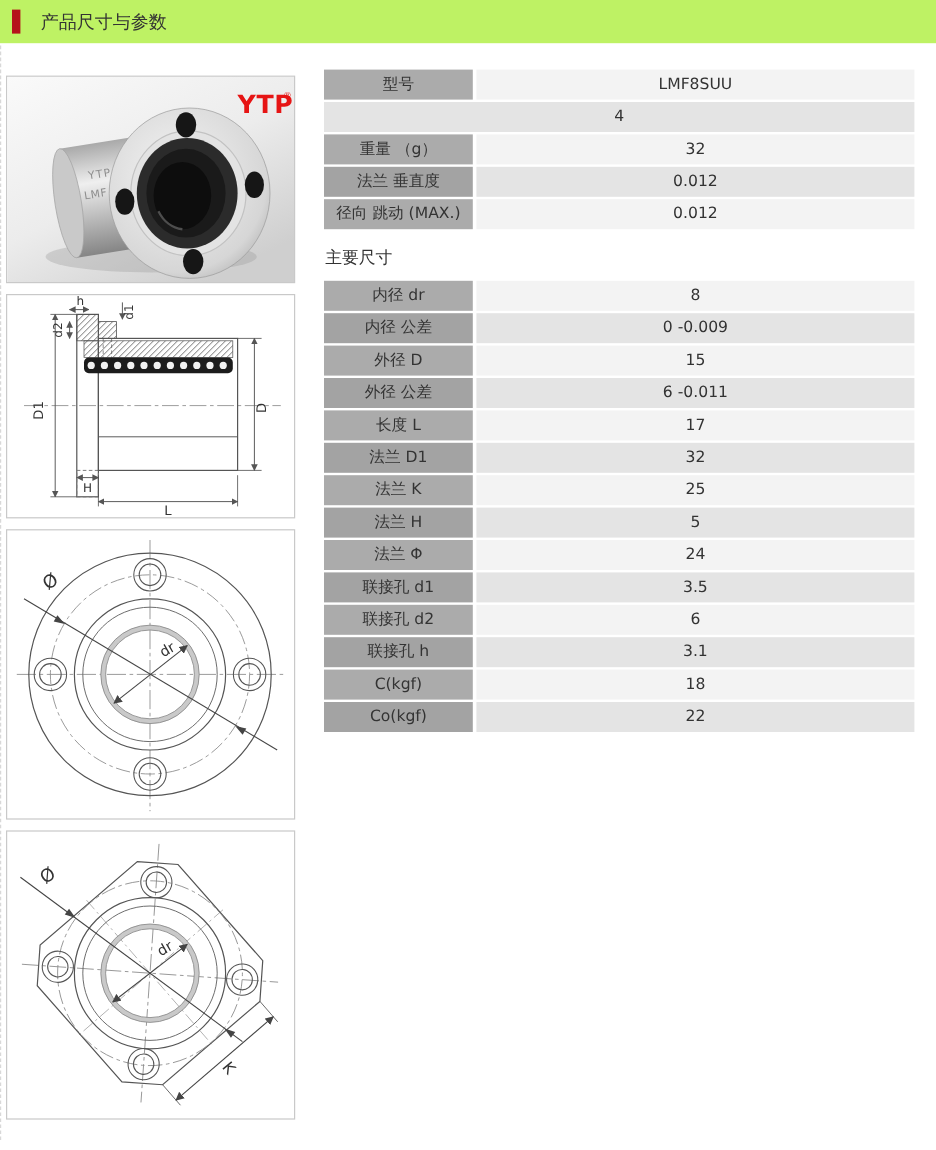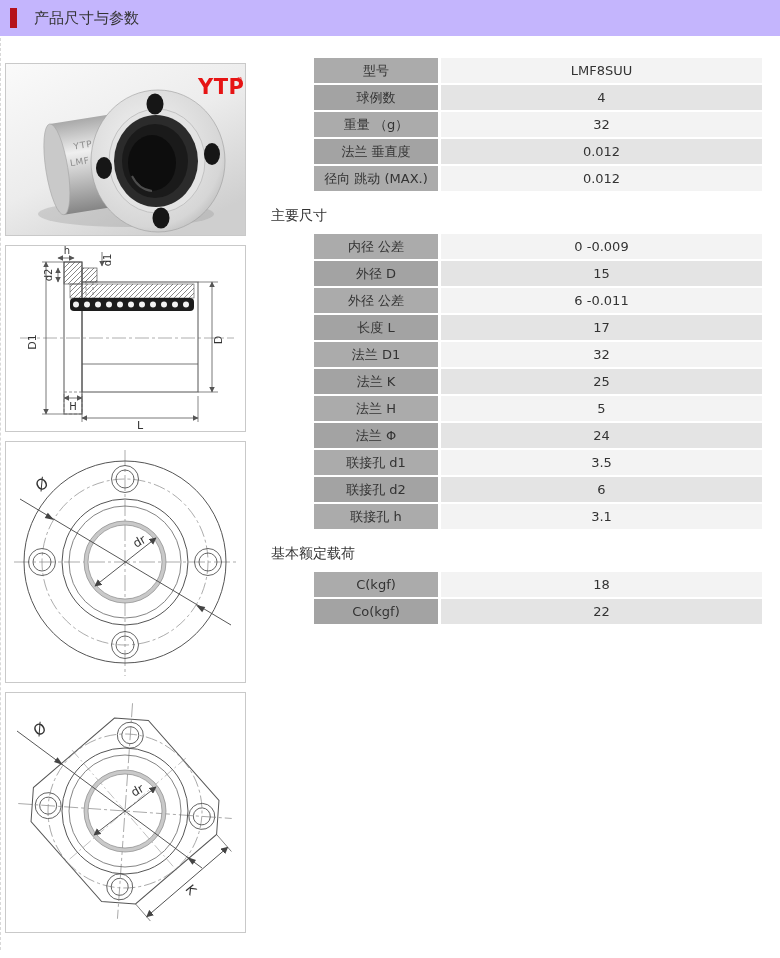--- a/index.html
+++ b/index.html
@@ -2,37 +2,37 @@
 <html><head>
 <meta charset="utf-8">
 <style>
   html,body{margin:0;padding:0}
   body{
     width:780px;height:958px;position:relative;background:#ffffff;
     font-family:"DejaVu Sans","Liberation Sans",sans-serif;color:#333;
     overflow:hidden;
   }
   
-  .topbar{position:absolute;left:0;top:0;width:780px;height:36px;background:#c4b5fd;}
+  .topbar{position:absolute;left:0;top:0;width:780px;height:36px;background:#bef264;}
   .accent{position:absolute;left:10px;top:8px;width:7px;height:20px;background:#b5121b;}
   .page-title{position:absolute;left:34px;top:0;height:36px;line-height:36px;font-size:15px;color:#333;}
   
   .left-rail{position:absolute;left:0;top:38px;height:912px;width:0;border-left:1px dashed #d8d8d8;}
   
   .imgbox{position:absolute;left:5px;width:241px;border:1px solid #c9c9c9;background:#fff;box-sizing:border-box;}
   #box-photo{top:63px;height:173px;}
   #box-section{top:245px;height:187px;}
   #box-round{top:441px;height:242px;}
   #box-square{top:692px;height:241px;}
   .imgbox svg{display:block;}
   
   .specs{position:absolute;left:270px;top:58px;width:492px;}
   .tbl{width:100%;}
   .trow{display:flex;margin-bottom:2px;}
-  .th{width:124px;height:25px;line-height:25px;text-align:center;font-size:13px;color:#333;margin-right:3px;flex:none;margin-left:44px;}
+  .th{width:124px;height:25px;line-height:25px;text-align:center;font-size:13px;color:#333;margin-right:3px;flex:none;}
   .td{flex:1;height:25px;line-height:25px;text-align:center;font-size:13px;color:#333;}
   .tbl .trow:nth-child(odd)  .th{background:#ababab;}
   .tbl .trow:nth-child(even) .th{background:#a3a3a3;}
   .tbl .trow:nth-child(odd)  .td{background:#f3f3f3;}
   .tbl .trow:nth-child(even) .td{background:#e4e4e4;}
   .section-title{font-size:14px;color:#333;margin:14px 0 9px 1px;line-height:20px;}
   text{font-family:"DejaVu Sans","Liberation Sans",sans-serif;}
 </style>
 </head>
 <body>
@@ -244,41 +244,44 @@
 </div>
 
 <div class="specs">
 
   <div class="tbl">
     <div class="trow">
       <div class="th">型号</div>
       <div class="td">LMF8SUU</div>
     </div>
     <div class="trow">
-      <div class="th">球例数</div>
       <div class="td">4</div>
     </div>
     <div class="trow">
       <div class="th">重量 （g）</div>
       <div class="td">32</div>
     </div>
     <div class="trow">
       <div class="th">法兰 垂直度</div>
       <div class="td">0.012</div>
     </div>
     <div class="trow">
       <div class="th">径向 跳动 (MAX.)</div>
       <div class="td">0.012</div>
     </div>
   </div>
 
   <div class="section-title">主要尺寸</div>
 
   <div class="tbl">
     <div class="trow">
+      <div class="th">内径 dr</div>
+      <div class="td">8</div>
+    </div>
+    <div class="trow">
       <div class="th">内径 公差</div>
       <div class="td">0 -0.009</div>
     </div>
     <div class="trow">
       <div class="th">外径 D</div>
       <div class="td">15</div>
     </div>
     <div class="trow">
       <div class="th">外径 公差</div>
       <div class="td">6 -0.011</div>
@@ -310,21 +313,20 @@
     <div class="trow">
       <div class="th">联接孔 d2</div>
       <div class="td">6</div>
     </div>
     <div class="trow">
       <div class="th">联接孔 h</div>
       <div class="td">3.1</div>
     </div>
   </div>
 
-  <div class="section-title">基本额定载荷</div>
 
   <div class="tbl">
     <div class="trow">
       <div class="th">C(kgf)</div>
       <div class="td">18</div>
     </div>
     <div class="trow">
       <div class="th">Co(kgf)</div>
       <div class="td">22</div>
     </div>

